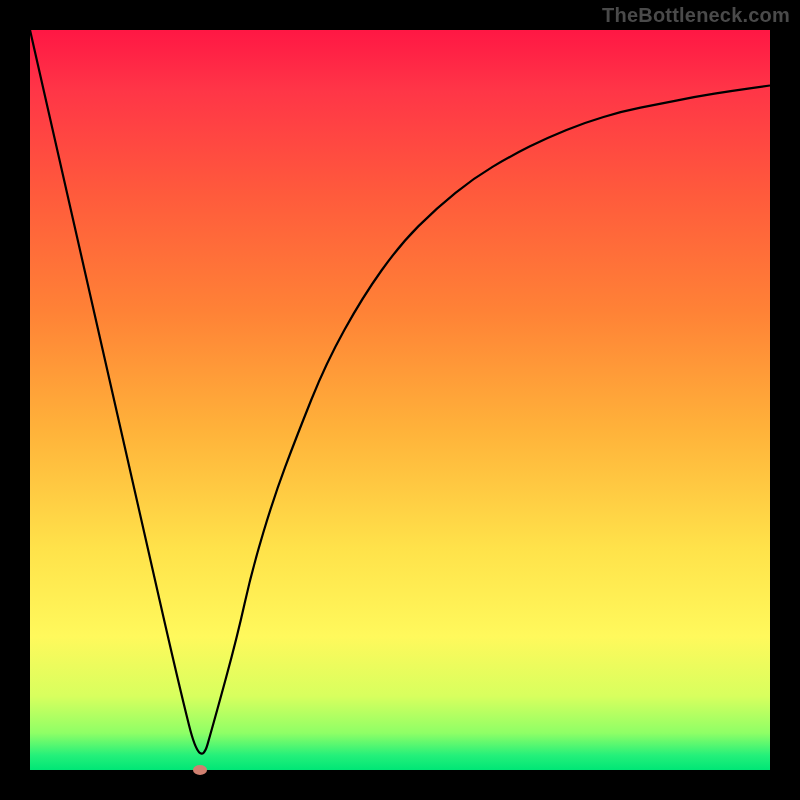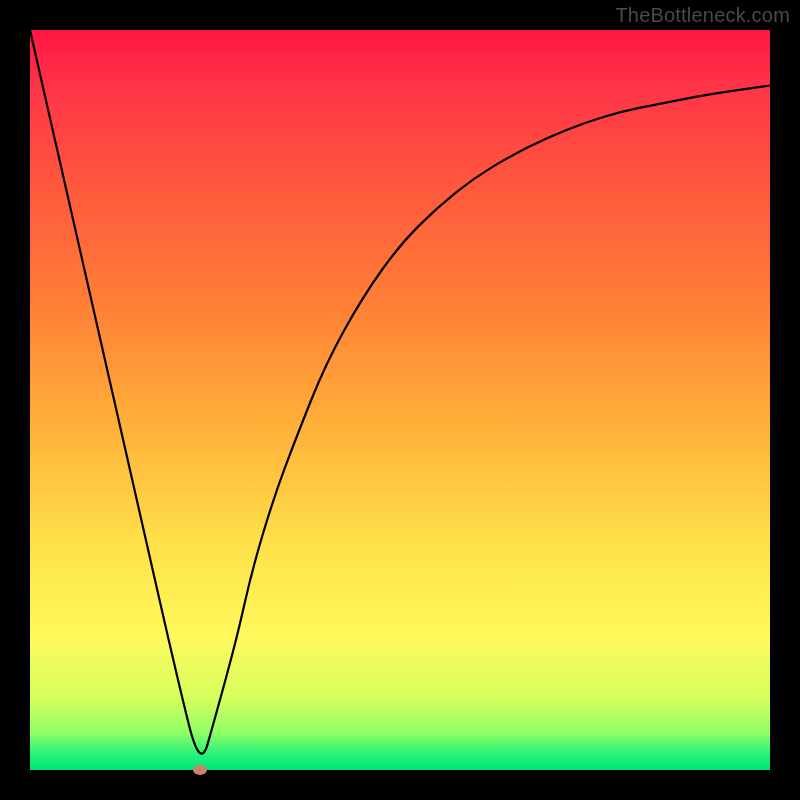--- a/index.html
+++ b/index.html
@@ -46,21 +46,21 @@
     width: 740px;
     height: 740px;
     pointer-events: none;
   }
   .attribution {
     position: absolute;
     top: 4px;
     right: 10px;
     color: #4a4a4a;
     font-size: 20px;
-    font-weight: 400;
+    font-weight: 700;
     letter-spacing: 0.2px;
     user-select: none;
   }
   .marker {
     position: absolute;
     width: 14px;
     height: 10px;
     border-radius: 50%;
     background: #d08070;
     transform: translate(-50%, -50%);

